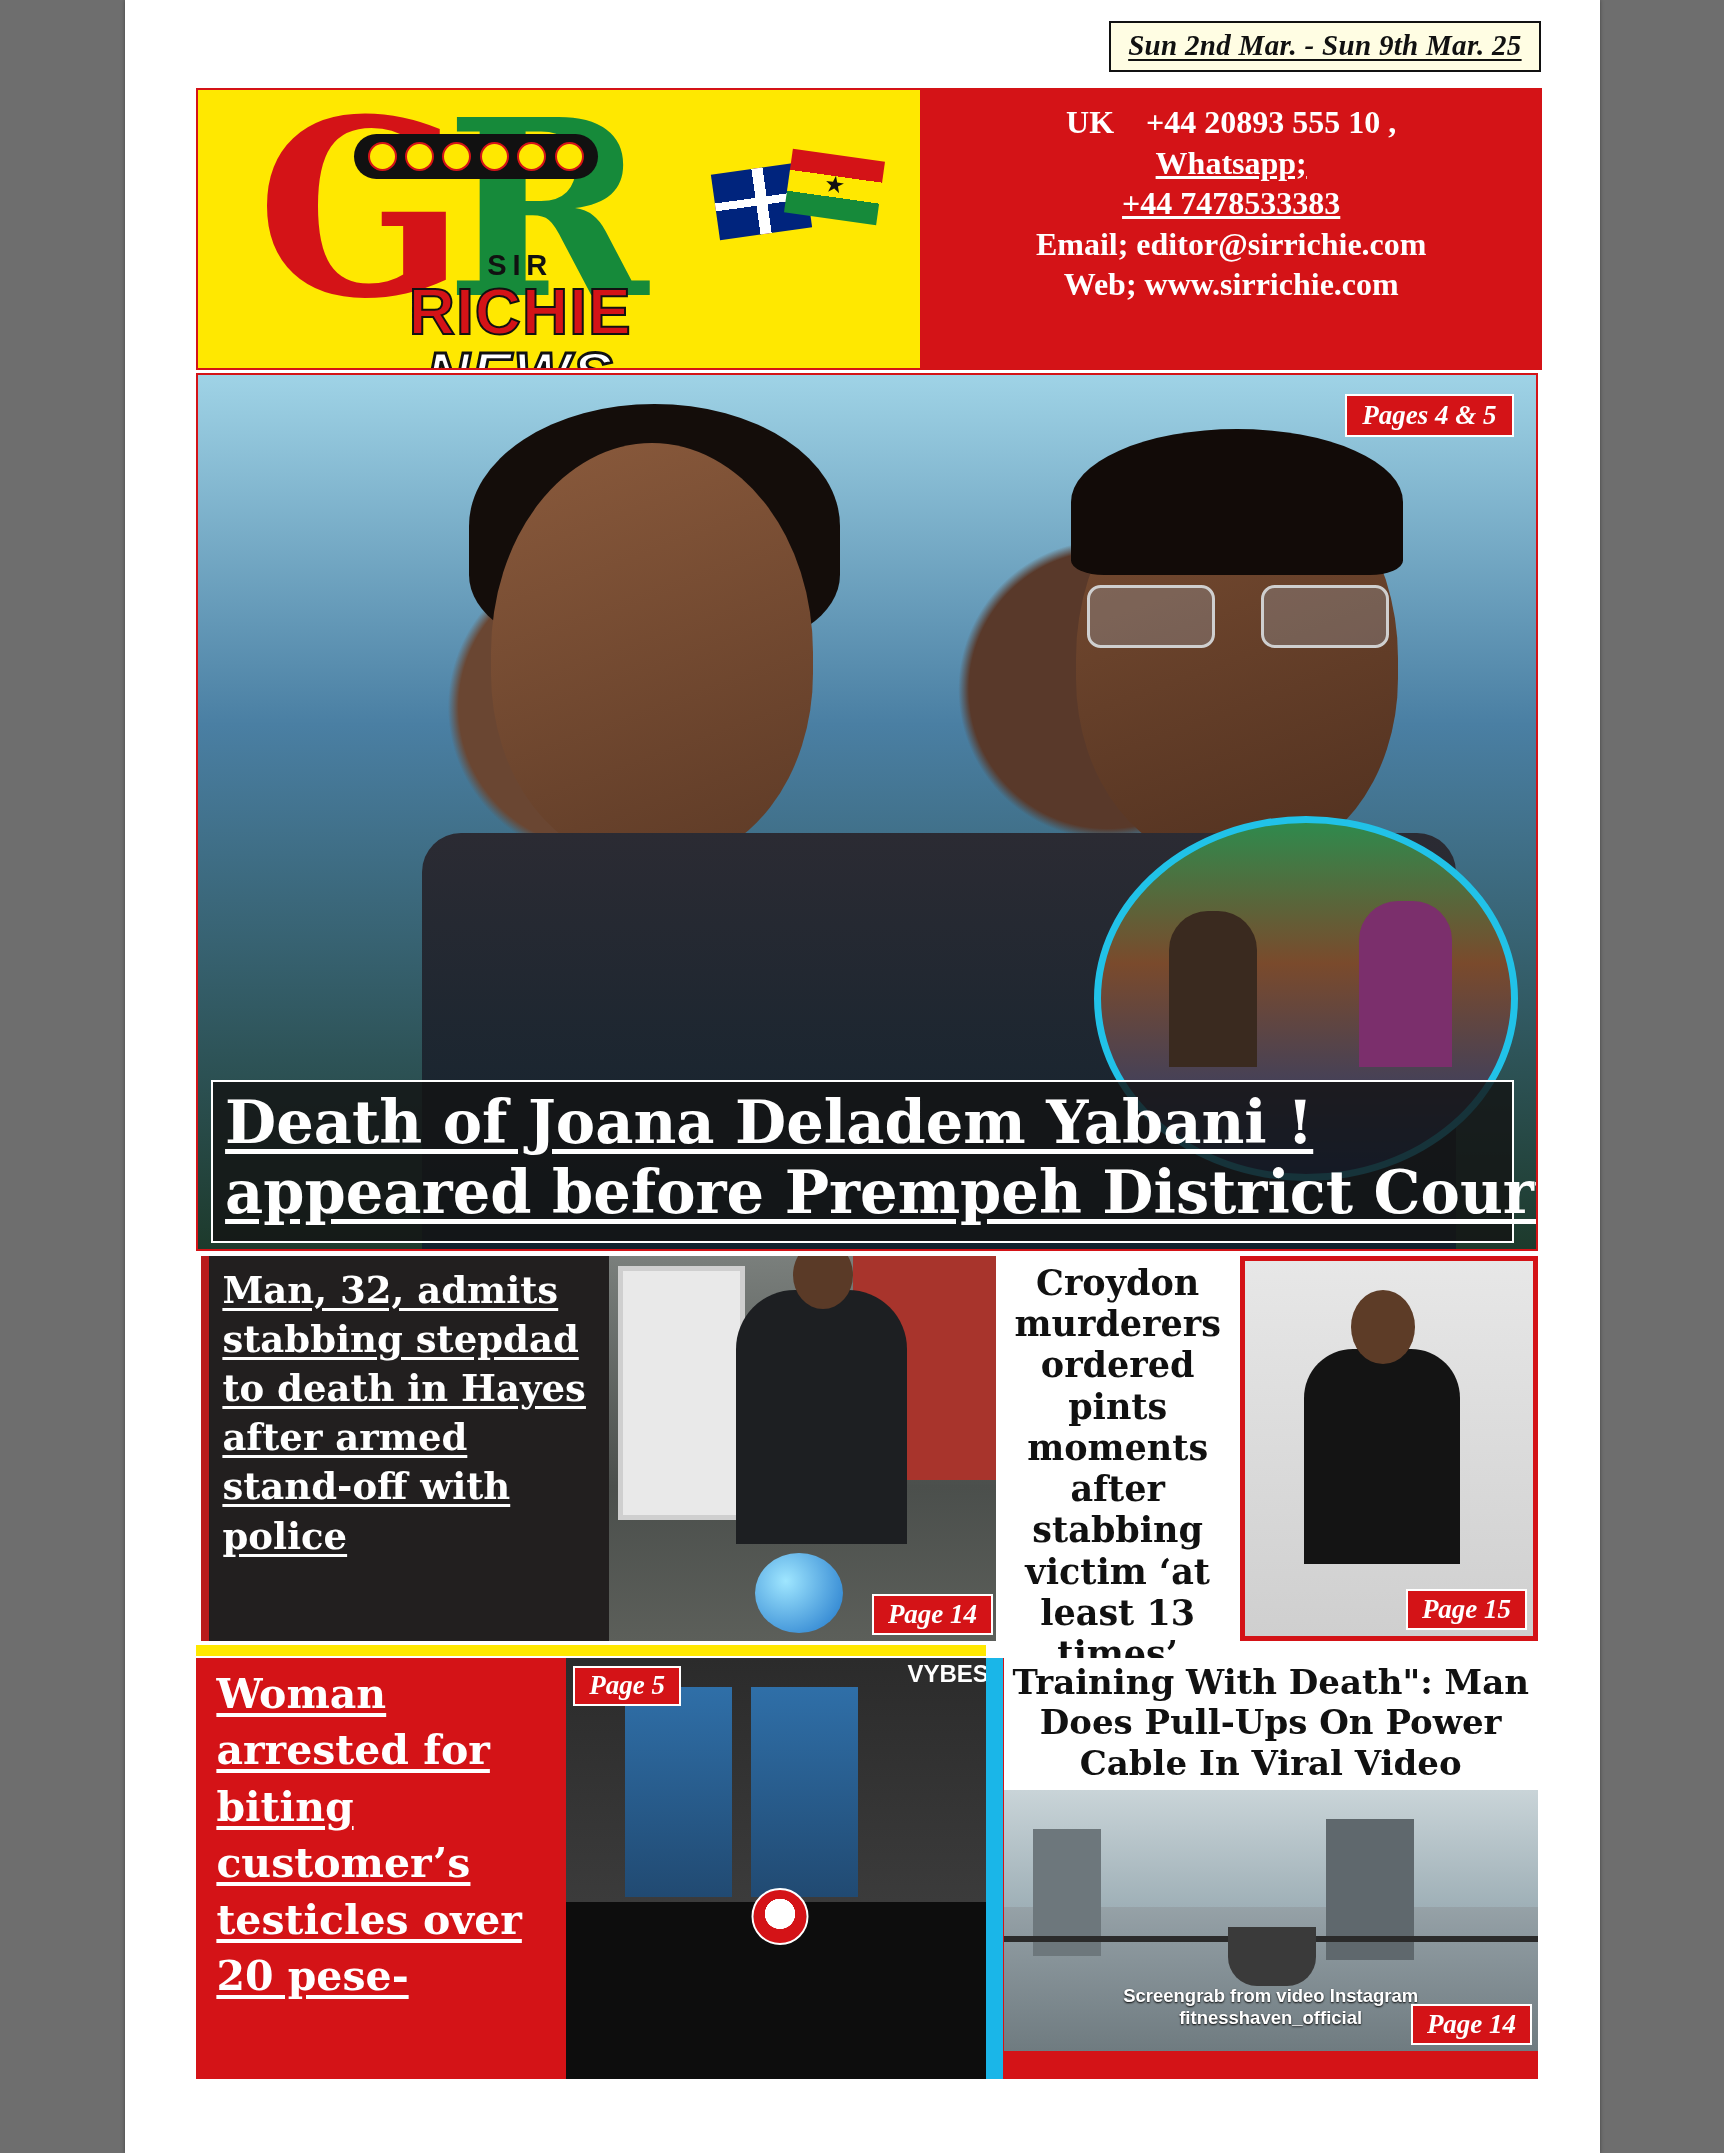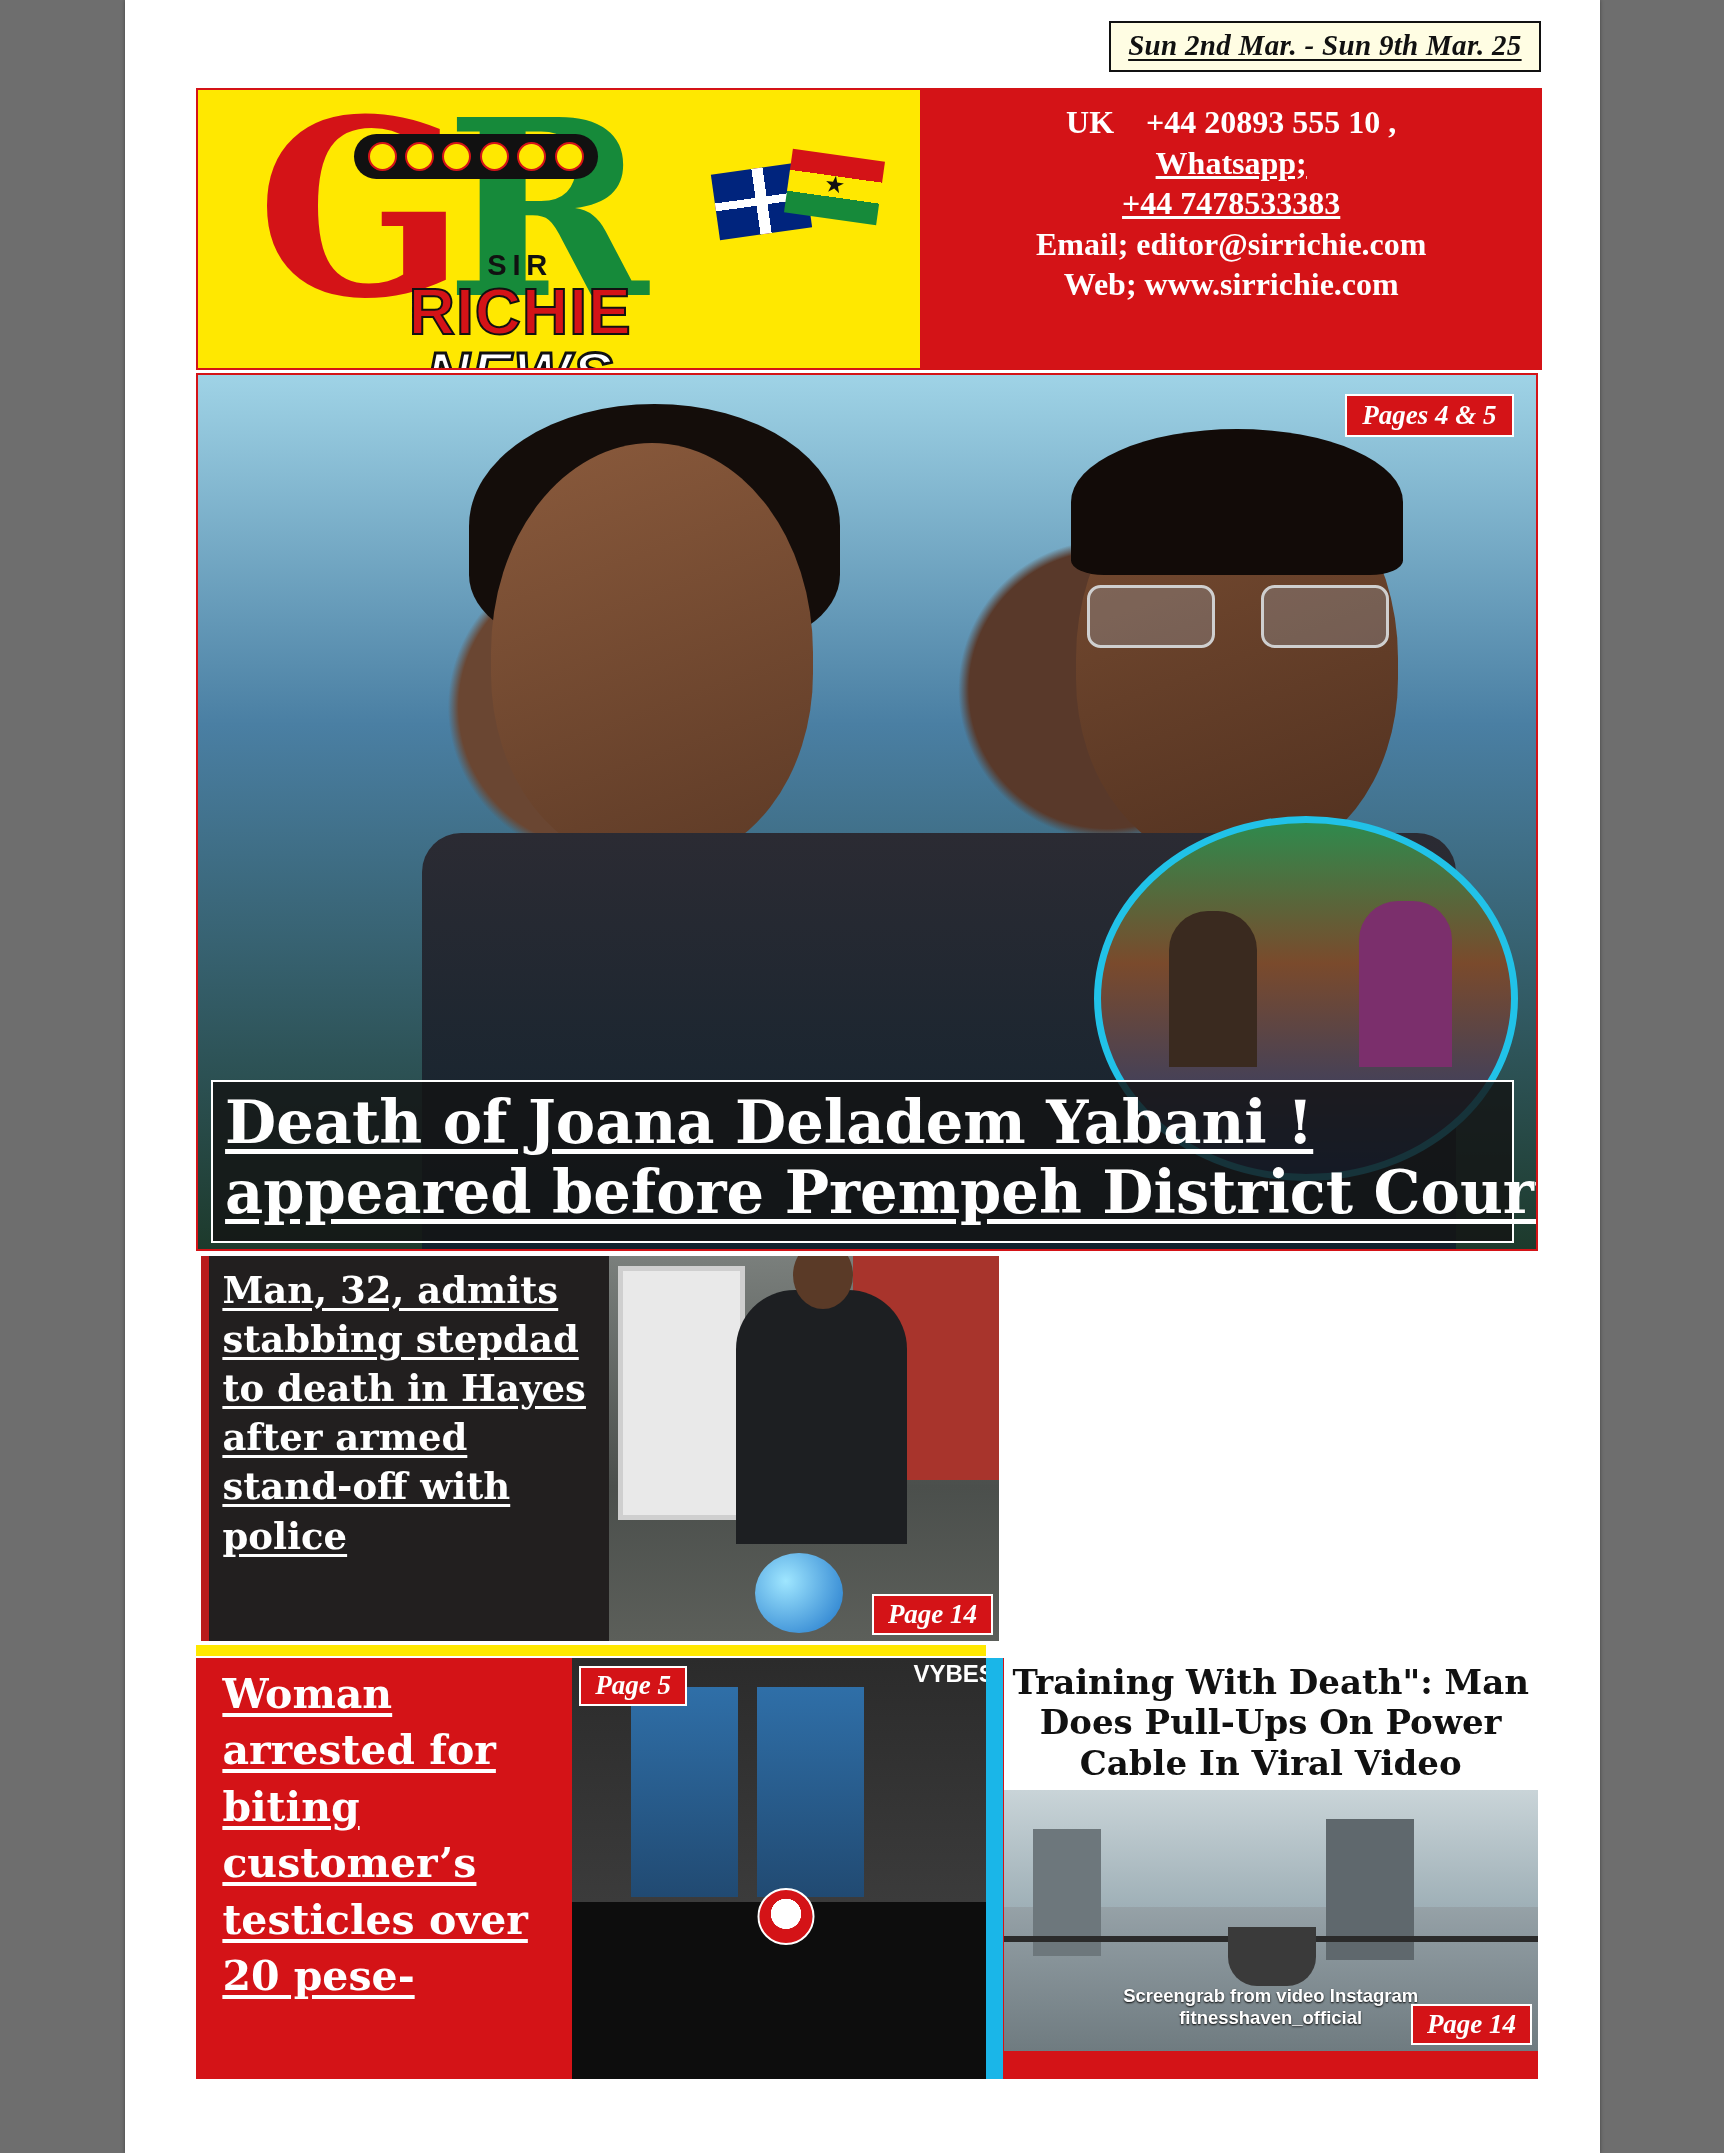--- a/index.html
+++ b/index.html
@@ -385,21 +385,21 @@
   
   .row3 {
     position: absolute;
     left: 11.7px;
     top: 1648px;
     width: 1342px;
     height: 421px;
     background: #d41317;
   }
   .r3-left {
-    position: absolute; left: 15px; top: 0; width: 790px; height: 100%;
+    position: absolute; left: 9px; top: 0; width: 790px; height: 100%;
     display: flex;
   }
   .r3-left-text {
     width: 361px; background: #d41317; color: #ffffff;
     padding: 7.8px 7.8px 0 11.7px; box-sizing: border-box;
     font-family: "DejaVu Serif", serif;
     font-weight: bold; font-size: 41px; line-height: 1.38;
     text-decoration: underline; text-underline-offset: 4.9px;
   }
   .r3-left-photo {
@@ -546,20 +546,27 @@
         <div class="r2-left">
           <div class="r2-left-text">Man, 32, admits stabbing stepdad to death in Hayes after armed stand-off with police</div>
           <div class="r2-left-photo">
             <div class="door"></div>
             <div class="redwall"></div>
             <div class="man"></div>
             <div class="ball"></div>
             <div class="page-tag">Page 14</div>
           </div>
         </div>
+        <div class="r2-right">
+          <div class="r2-right-text">Croydon murderers ordered pints moments after stabbing victim ‘at least 13 times’</div>
+          <div class="r2-right-photo">
+            <div class="man2"></div>
+            <div class="page-tag">Page 15</div>
+          </div>
+        </div>
       </div>
 
       <div class="divider"></div>
 
       <div class="row3">
         <div class="r3-left">
           <div class="r3-left-text">Woman arrested for biting customer’s testicles over 20 pese-</div>
           <div class="r3-left-photo">
             <div class="bgscene"></div>
             <div class="figA"></div>

